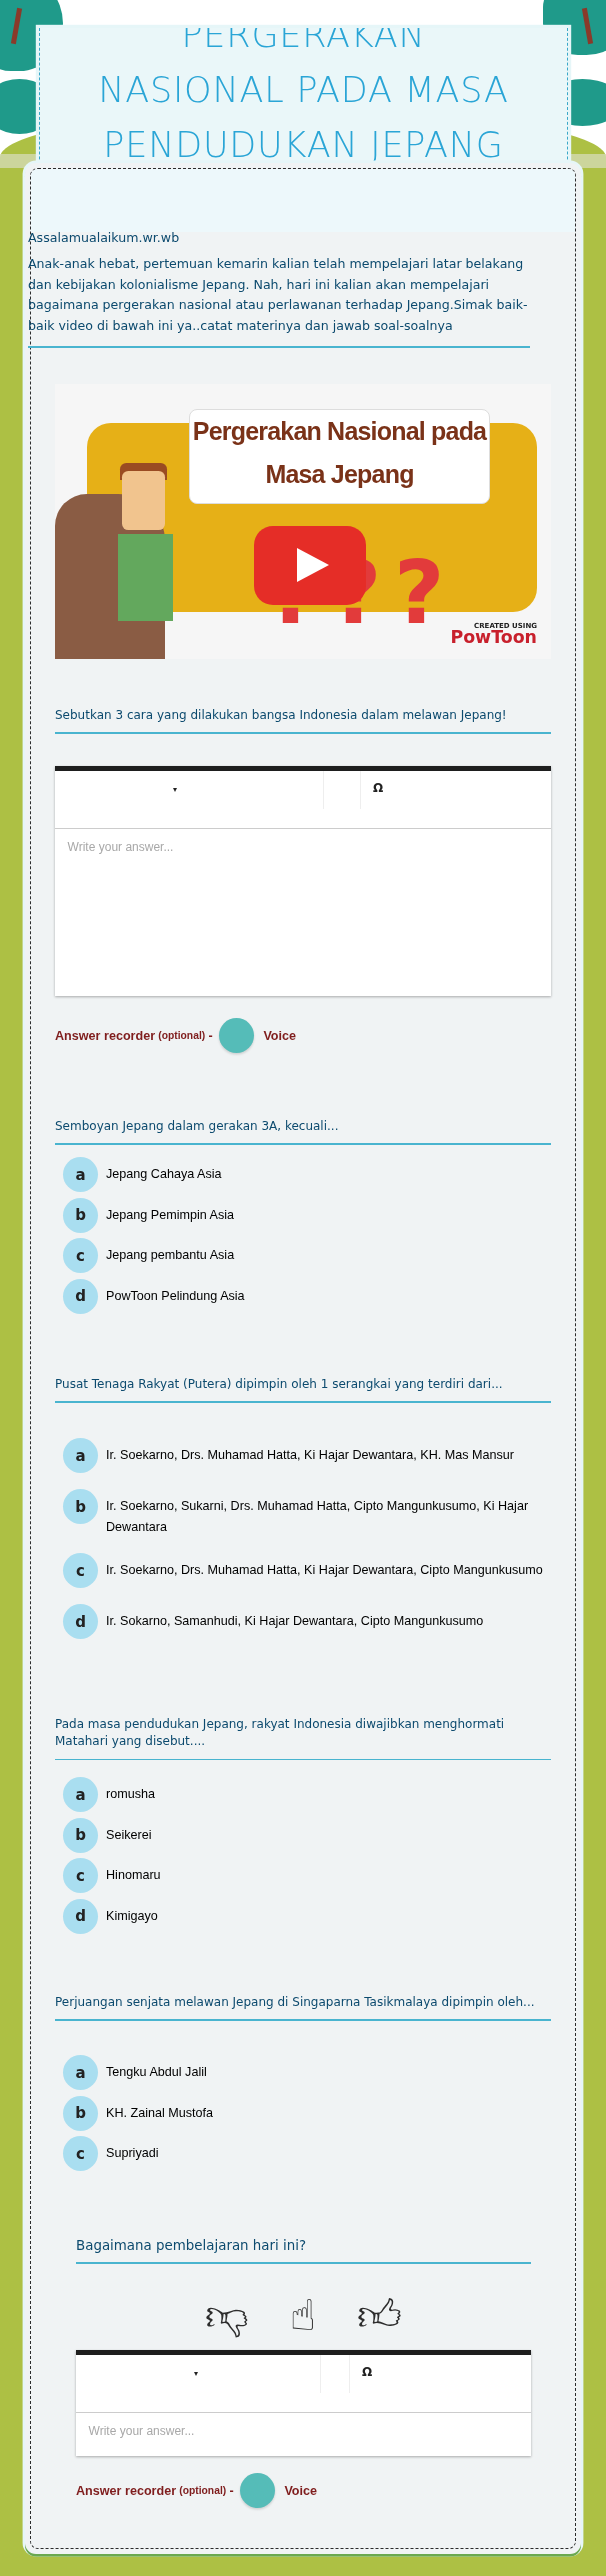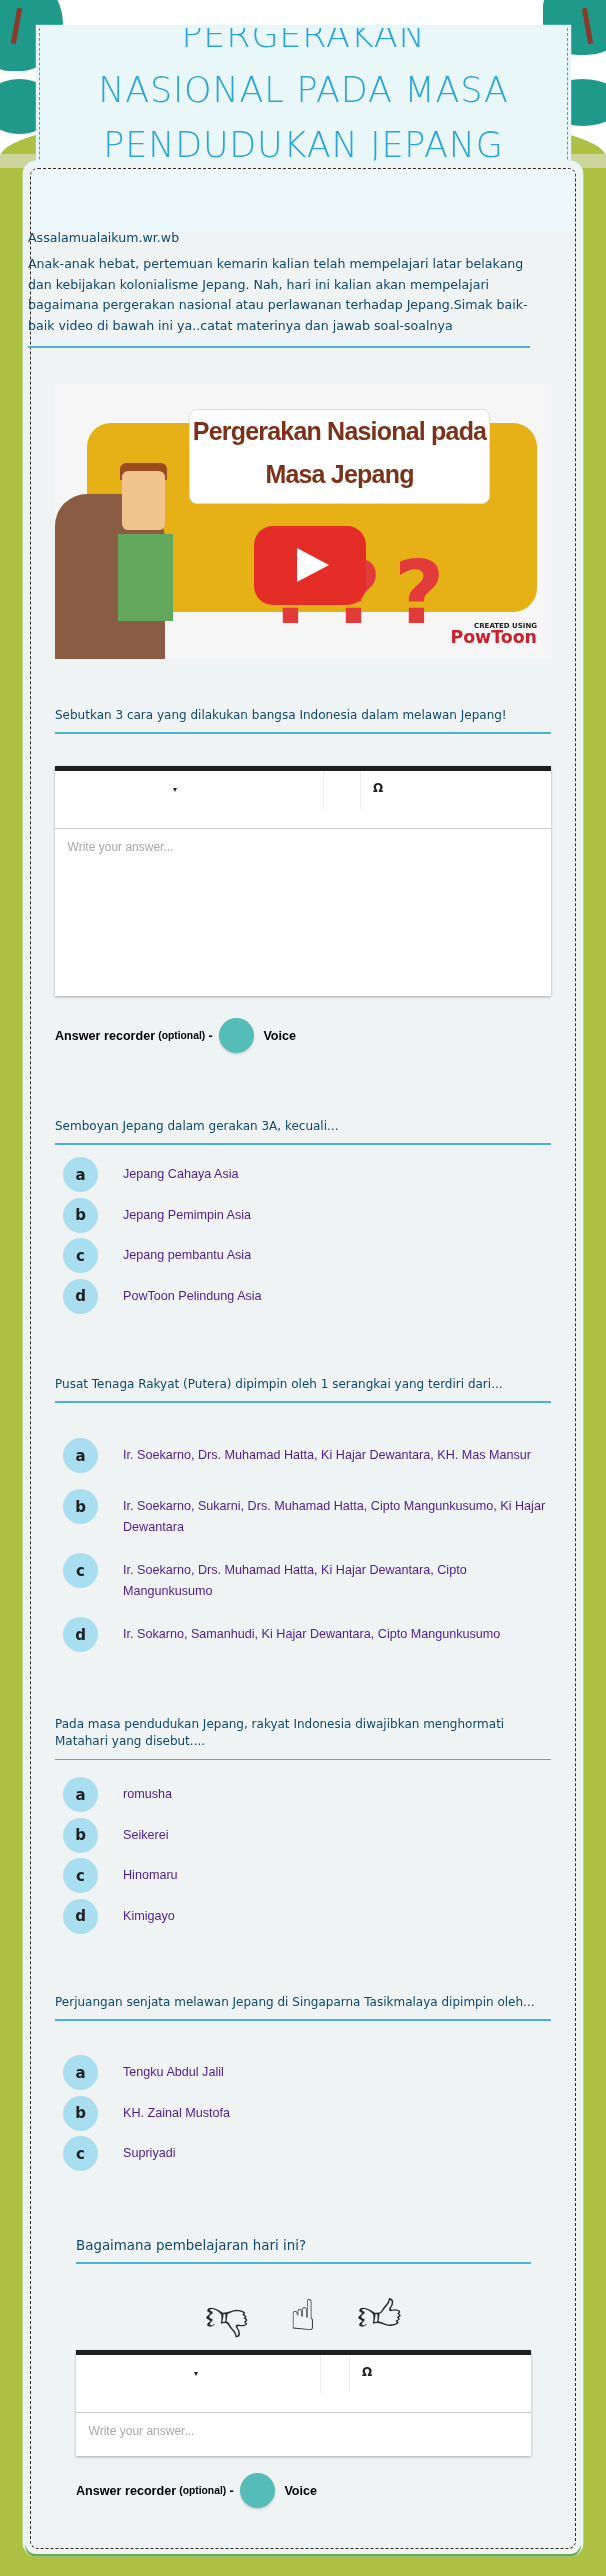--- a/index.html
+++ b/index.html
@@ -86,33 +86,33 @@
   .editor .dd { position: absolute; left: 118px; top: 14px; font-size: 8px; color: #222; cursor: pointer; }
   .editor .sep1 { position: absolute; left: 268px; top: 0; width: 0.8px; height: 38px; background: #eee; }
   .editor .sep2 { position: absolute; left: 305px; top: 0; width: 0.8px; height: 38px; background: #eee; }
   .editor .omega { position: absolute; left: 318px; top: 10.3px; font-size: 12px; font-weight: bold; color: #222; cursor: pointer; font-family: "DejaVu Sans", sans-serif; }
   .editor textarea {
     display: block; width: 100%; border: none; resize: none; outline: none;
     font-family: "Liberation Sans", sans-serif; font-size: 12px; color: #333; padding: 11px 12.6px; background: #fff;
   }
   .editor textarea::placeholder { color: #a8a8a8; }
 
-  .recorder { position: absolute; left: 55px; display: flex; align-items: center; font-weight: bold; color: #000000; font-size: 12.6px; }
+  .recorder { position: absolute; left: 55px; display: flex; align-items: center; font-weight: bold; color: #7f1d1d; font-size: 12.6px; }
   .recorder .opt { font-size: 10.3px; margin-left: 3.2px; }
   .recorder .dash { margin-left: 3.2px; }
   .recorder .rec-btn { width: 35px; height: 35px; border-radius: 50%; background: #55bcb8; margin: 0 9.5px 0 6.3px; cursor: pointer; box-shadow: 0 1.6px 2.4px rgba(0,0,0,.15); }
 
   .options { position: absolute; left: 63px; width: 489px; }
   .opt-row { display: flex; align-items: flex-start; margin-bottom: 5.5px; cursor: pointer; }
   .opt-letter {
     flex: 0 0 35px; width: 35px; height: 35px; border-radius: 50%; background: #a9def0;
     display: flex; align-items: center; justify-content: center;
     font-family: "DejaVu Sans", sans-serif; font-size: 15px; font-weight: bold; color: #222;
   }
-  .opt-text { margin-left: 25px; font-size: 12.6px; line-height: 20.5px; color: #4c1d95; padding-top: 7px; }
+  .opt-text { margin-left: 8px; font-size: 12.6px; line-height: 20.5px; color: #000000; padding-top: 7px; }
 
   .feedback-title { position: absolute; left: 76px; width: 455px; font-size: 13.4px; line-height: 17.4px; }
   .thumbs { position: absolute; left: 205px; top: 2289px; width: 197px; height: 52px; display: flex; justify-content: space-between; align-items: center; }
   .thumbs .t { font-size: 43px; color: #2d2d2d; cursor: pointer; font-family: "DejaVu Sans", sans-serif; line-height: 47px; }
 </style>
 </head>
 <body>
 
 <div class="scenery">
   <div class="sky"></div>

